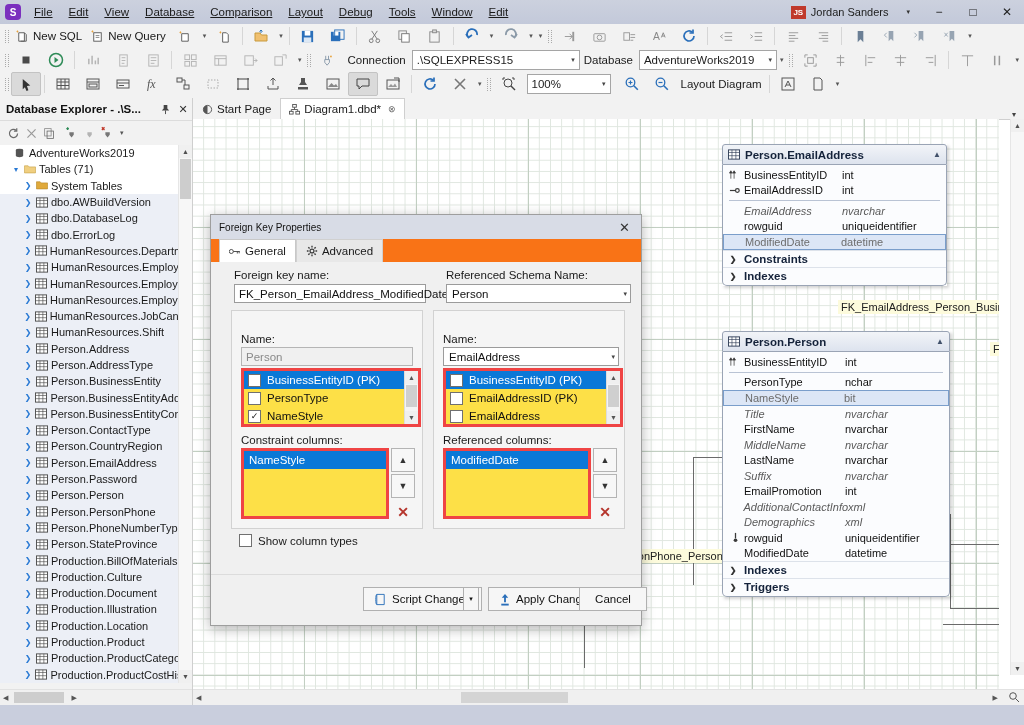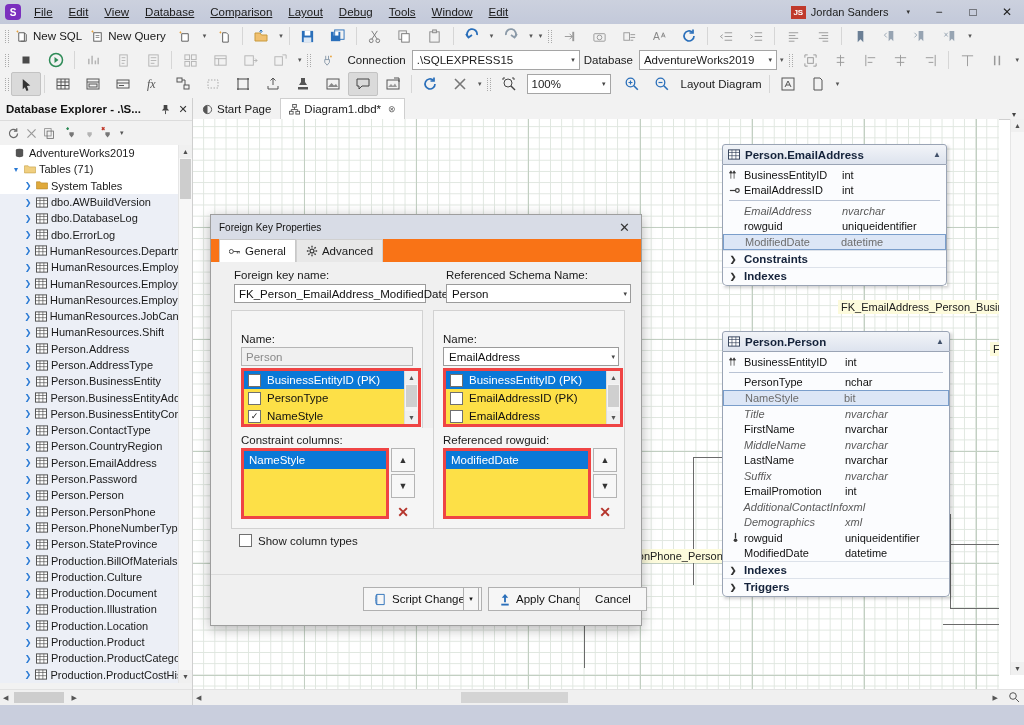--- a/index.html
+++ b/index.html
@@ -1361,40 +1361,40 @@
                 </div>
               </div>
             <div class="lscroll">
               <div class="lsbtn">▲</div>
               <div class="lsthumb"></div>
               <div class="lsbtn" style="position:absolute;bottom:0;left:0;right:0;">▼</div>
             </div>
           </div>
         </div>
 
-        <div class="gbox" style="left:20px;top:166px;width:190px;height:100px;border-top:none;padding-left:32px;">
+        <div class="gbox" style="left:20px;top:166px;width:190px;height:100px;border-top:none;">
           <div class="lbl" style="position:absolute;left:9px;top:6px;">Constraint columns:</div>
           <div class="listbox" style="left:9px;top:20px;width:142px;height:65px;">
             <div id="cons-cols">
                 <div class="lrow sel" style="padding-left: 5px;">NameStyle</div>
               </div>
           </div>
           <div class="sbtn" style="position:absolute;left:159px;top:20px;">
               <span>▲</span>
             </div>
           <div class="sbtn" style="position:absolute;left:159px;top:46px;">
               <span>▼</span>
             </div>
           <div class="sbtn" style="position:absolute;left:159px;top:72px;border-color:transparent;background:transparent;color:#b5352c;font-size:14px;font-weight:bold;">
               <span>✕</span>
             </div>
         </div>
 
         <div class="gbox" style="left:222px;top:166px;width:190px;height:100px;border-top:none;">
-          <div class="lbl" style="position:absolute;left:9px;top:6px;">Referenced rowguid:</div>
+          <div class="lbl" style="position:absolute;left:9px;top:6px;">Referenced columns:</div>
           <div class="listbox" style="left:9px;top:20px;width:142px;height:65px;">
             <div id="ref2-cols">
                 <div class="lrow sel" style="padding-left: 5px;">ModifiedDate</div>
               </div>
           </div>
           <div class="sbtn" style="position:absolute;left:159px;top:20px;">
               <span>▲</span>
             </div>
           <div class="sbtn" style="position:absolute;left:159px;top:46px;">
               <span>▼</span>

